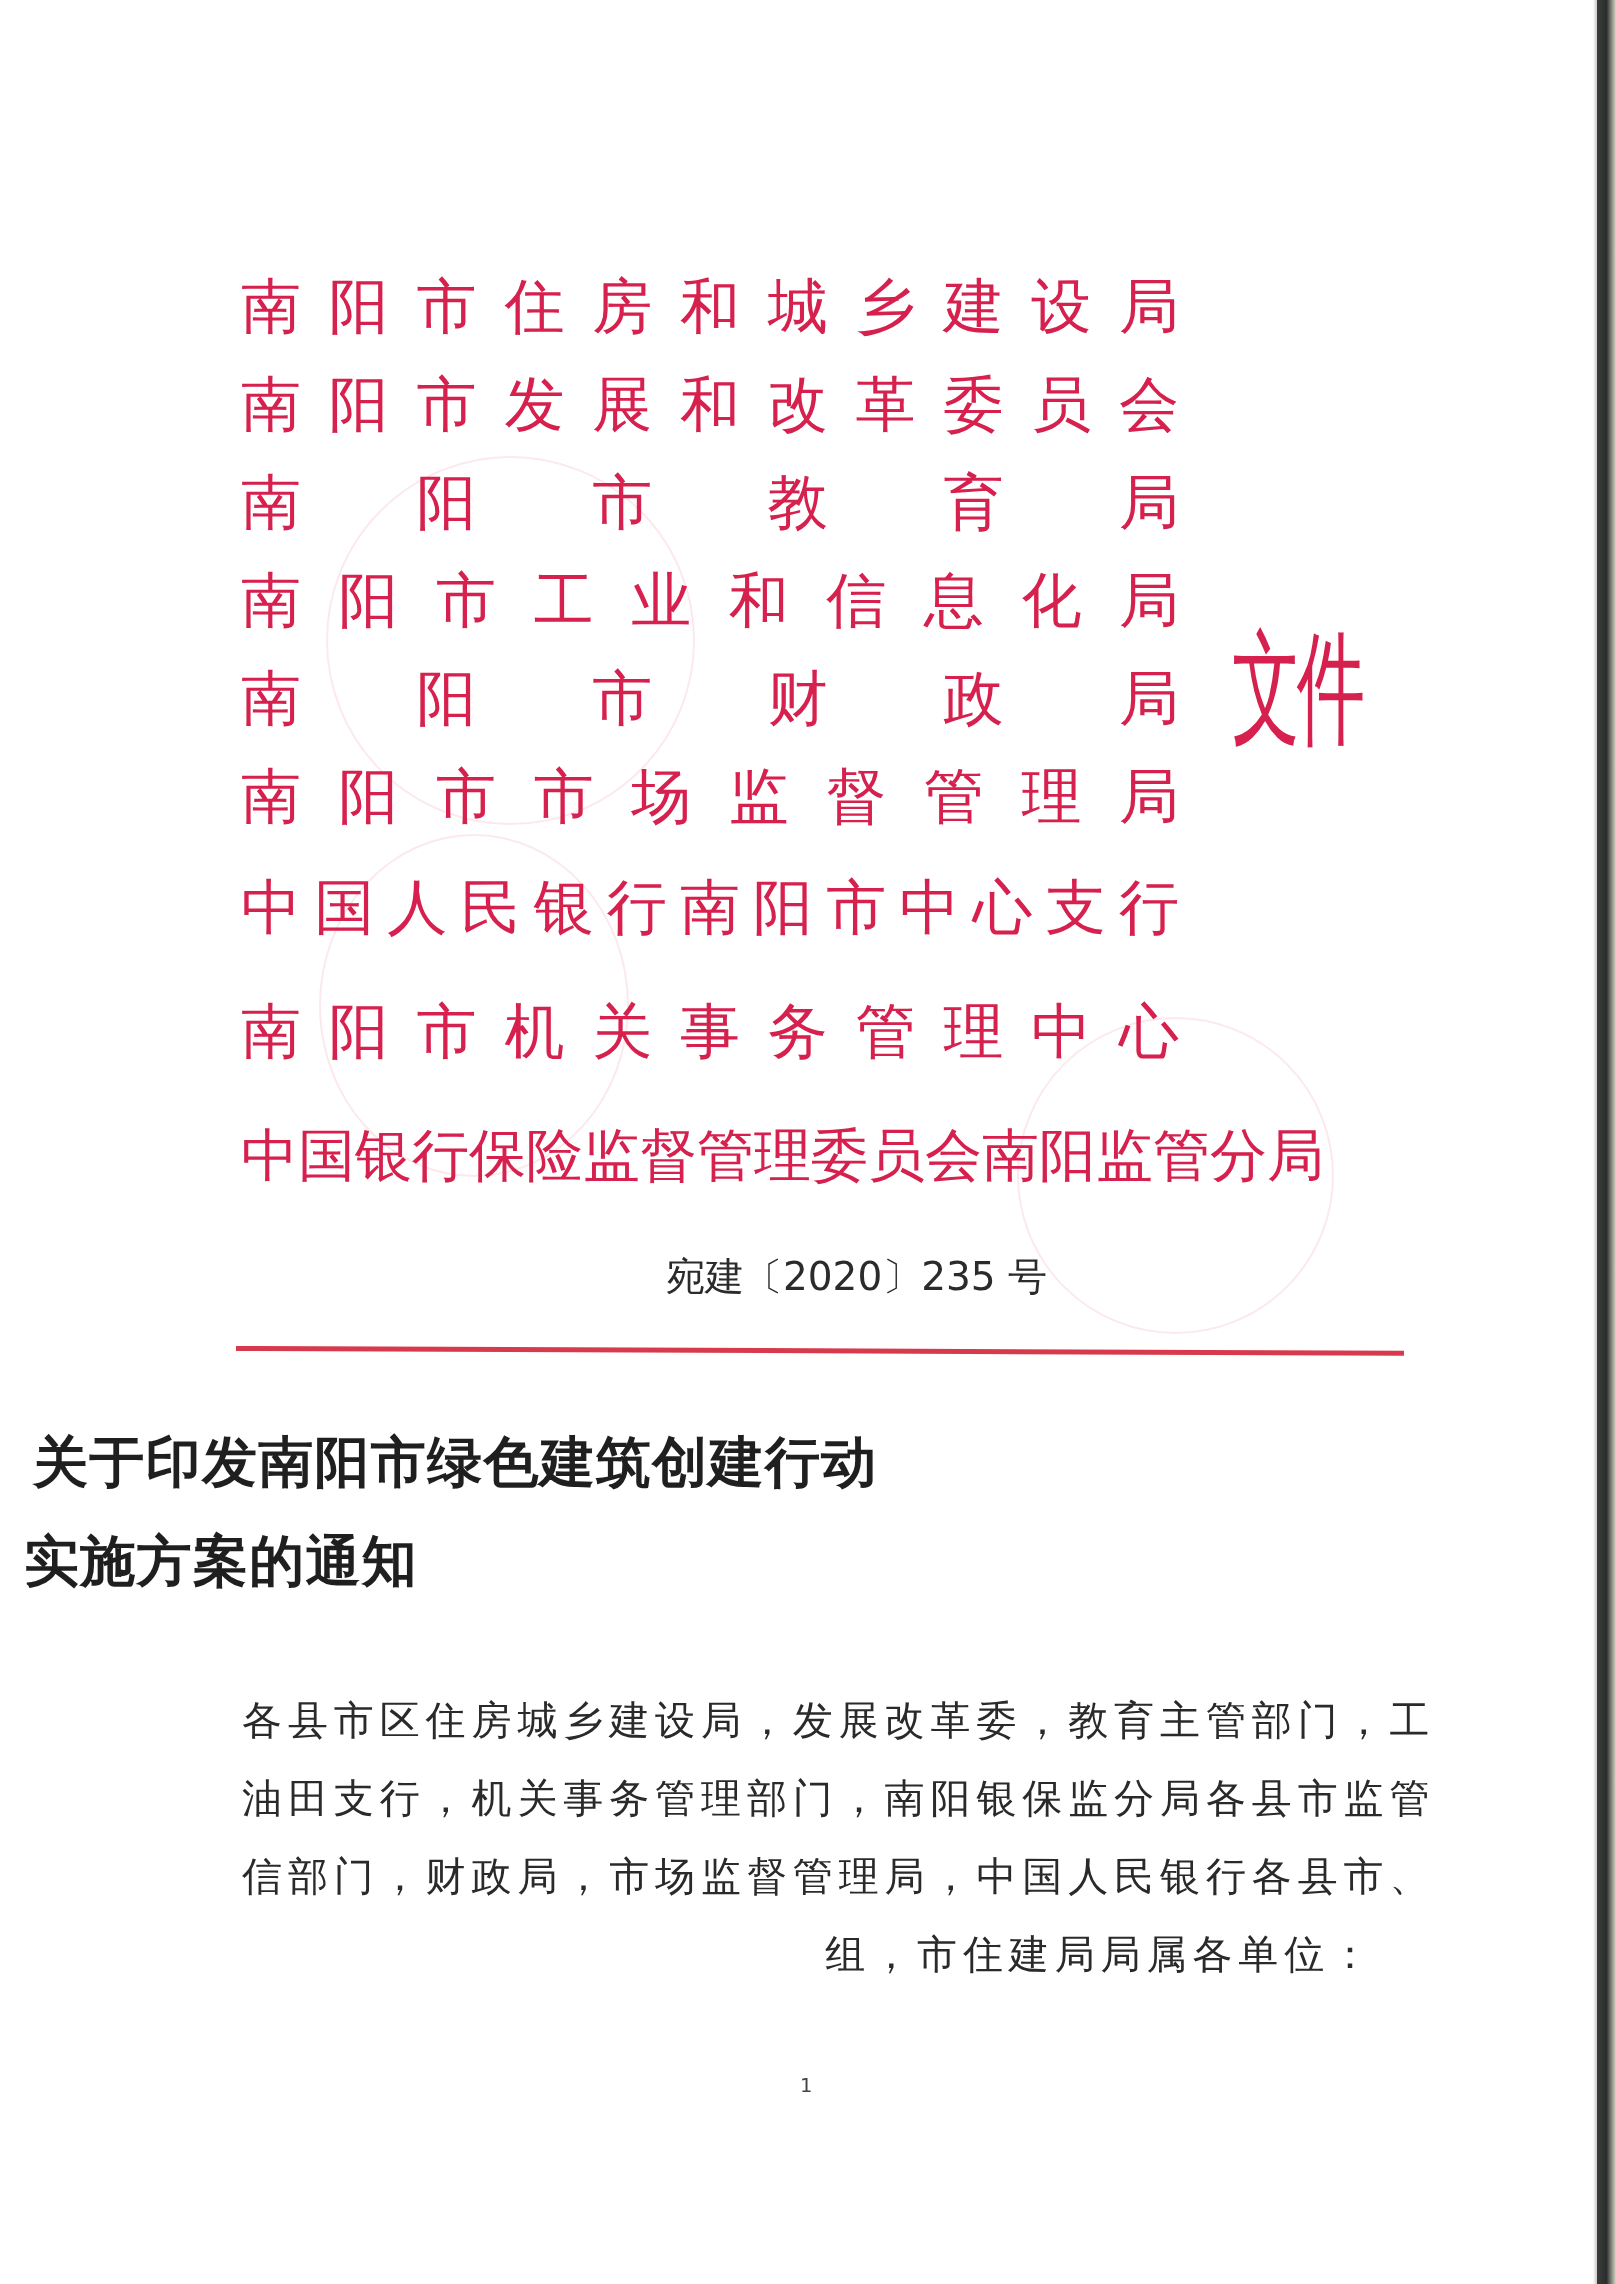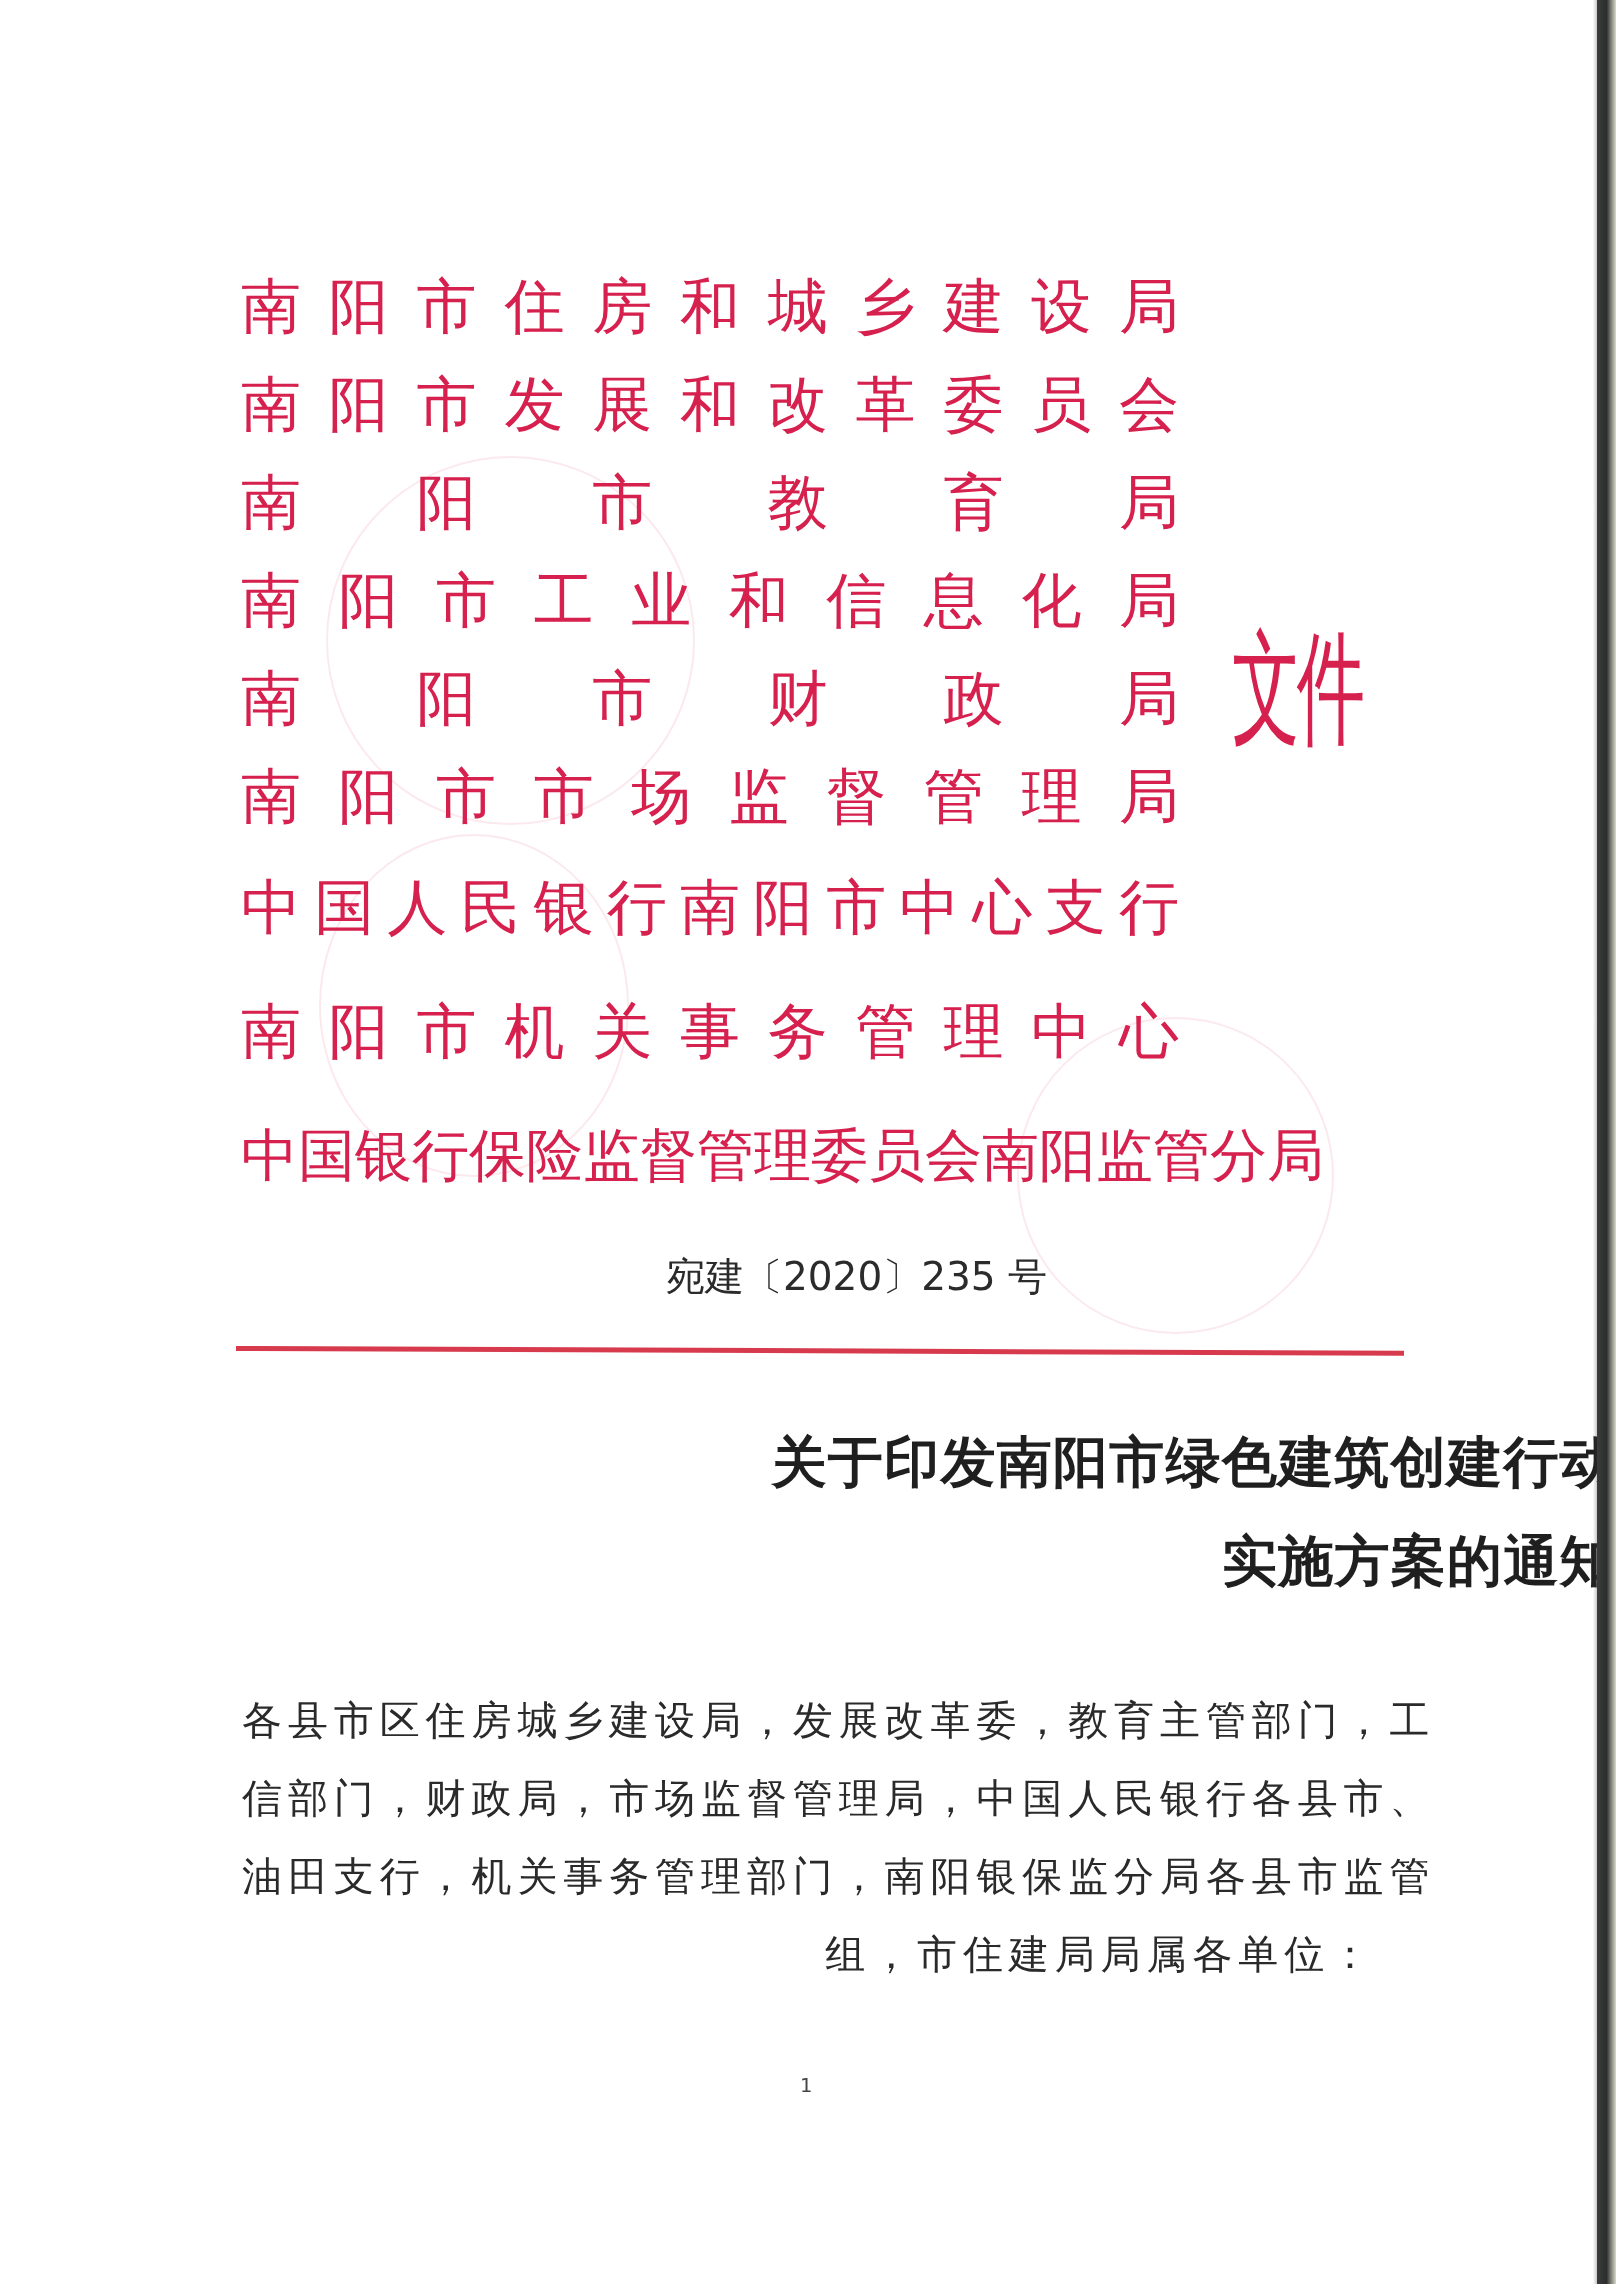--- a/index.html
+++ b/index.html
@@ -36,21 +36,21 @@
   .doc-number {
     position: absolute; left: 16px; width: 1616px; top: 1250px; text-align: center;
     padding-left: 65px; box-sizing: border-box;
     font-family: "DejaVu Sans", sans-serif; font-size: 39px; color: #2b2b2b;
   }
   .red-rule {
     position: absolute; left: 236px; top: 1346px; width: 1168px; height: 4.6px;
     background: #d63a4c; transform: rotate(0.23deg); transform-origin: left center;
   }
   .title {
-    position: absolute; left: 0; width: 1616px; text-align: right;
+    position: absolute; left: 0; width: 1616px; text-align: left;
     font-family: "DejaVu Serif", serif; font-weight: bold; font-size: 55px; color: #1f1f1f;
     letter-spacing: 1.3px;
   }
   .title.l1 { top: 1426px; padding-left: 33px; box-sizing: border-box; }
   .title.l2 { top: 1525px; padding-left: 24px; box-sizing: border-box; }
   .body-text {
     position: absolute; left: 242px; top: 1681px; width: 1134px;
     font-family: "DejaVu Sans", sans-serif; font-size: 40px; color: #2a2a2a;
     line-height: 78px; letter-spacing: 5.9px; text-align: right;
   }
@@ -193,22 +193,22 @@
 
 <div class="doc-number">宛建〔2020〕235 号</div>
 
 <div class="red-rule"></div>
 
 <div class="title l1">关于印发南阳市绿色建筑创建行动</div>
 <div class="title l2">实施方案的通知</div>
 
 <div class="body-text">
   <div class="line">各县市区住房城乡建设局，发展改革委，教育主管部门，工</div>
+  <div class="line">油田支行，机关事务管理部门，南阳银保监分局各县市监管</div>
   <div class="line">信部门，财政局，市场监督管理局，中国人民银行各县市、</div>
-  <div class="line">油田支行，机关事务管理部门，南阳银保监分局各县市监管</div>
   <div class="line">组，市住建局局属各单位：</div>
 </div>
 
 <div class="page-num">1</div>
 
 <div class="scan-edge-shade"></div>
 <div class="scan-edge"></div>
 
 
 </body></html>

